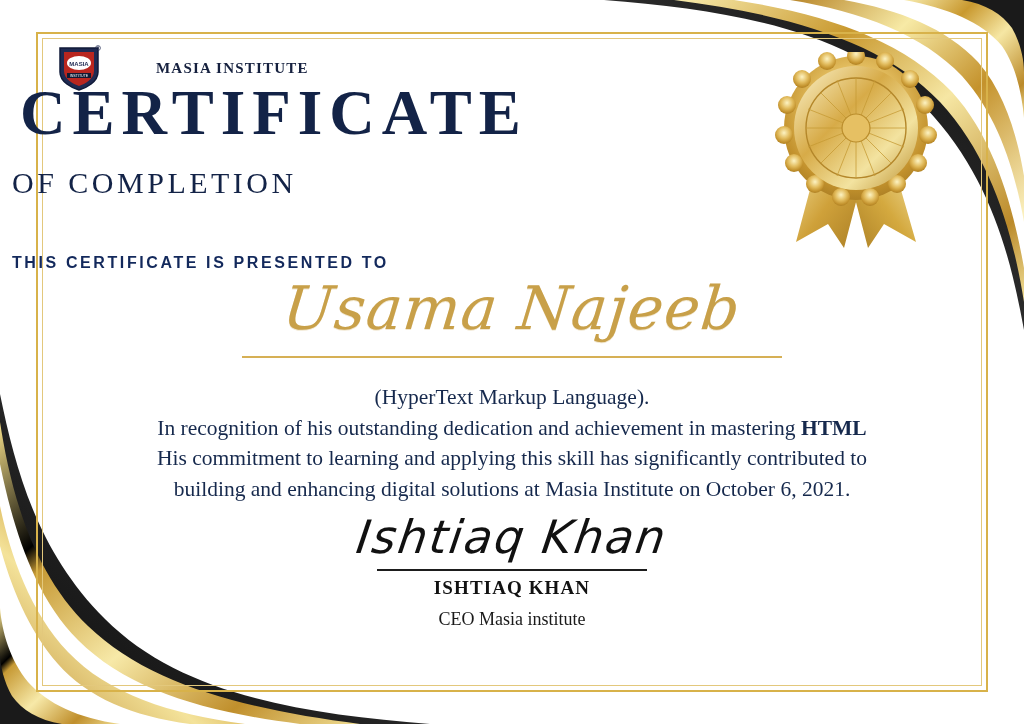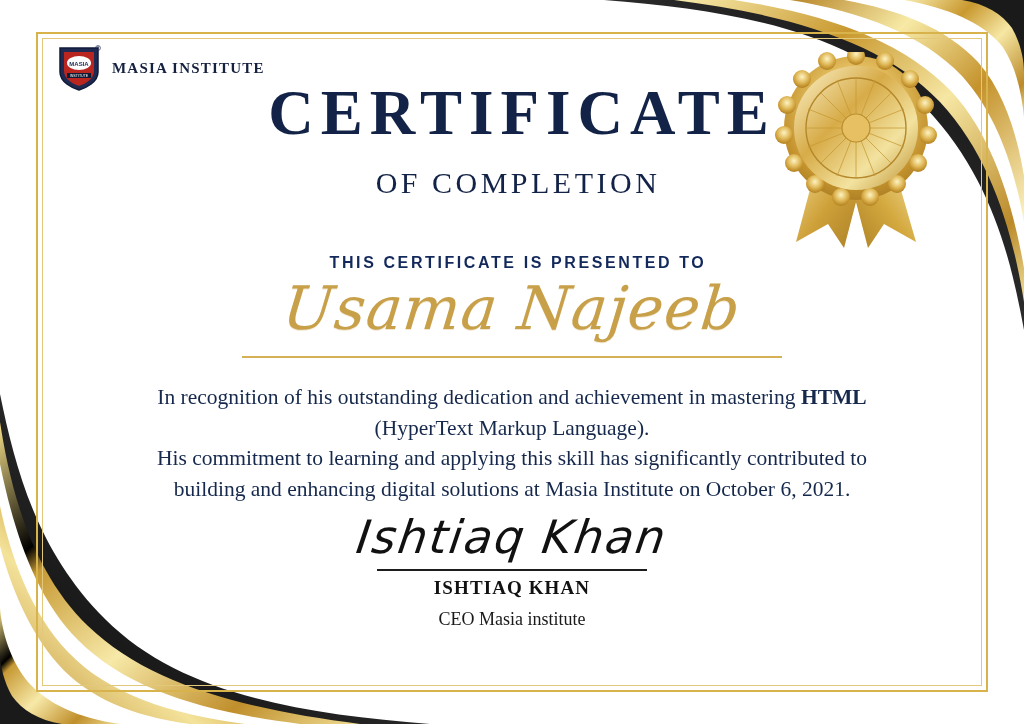--- a/index.html
+++ b/index.html
@@ -66,29 +66,30 @@
     width: 46px;
     height: 48px;
   }
   .logo-name {
     font-family: "Liberation Serif", serif;
     font-weight: bold;
     font-size: 15px;
     letter-spacing: 1.2px;
     color: #16213f;
     white-space: nowrap;
+    margin-left: 44px;
   }
 
   
   .title-wrap {
     position: absolute;
     left: 12px;
     right: 0;
     top: 80px;
-    text-align: center;
+    text-align: left;
   }
   .cert-title {
     font-family: "Liberation Serif", serif;
     font-size: 63px;
     font-weight: bold;
     letter-spacing: 7px;
     color: #132347;
     line-height: 1.05;
     margin: 0;
     padding-left: 8px;
@@ -346,24 +347,24 @@
     <div class="cert-sub">OF COMPLETION</div>
     <div class="presented-to">THIS CERTIFICATE IS PRESENTED TO</div>
   </div>
 
   <div class="recipient">
     <div class="recipient-name">Usama Najeeb</div>
     <div class="recipient-rule"></div>
   </div>
 
   <div class="body-text">
+    <div>(HyperText Markup Language).</div>
     <div>
       <span>In recognition of his outstanding dedication and achievement in mastering </span><span class="strong">HTML</span>
     </div>
-    <div>(HyperText Markup Language).</div>
     <div>His commitment to learning and applying this skill has significantly contributed to</div>
     <div>building and enhancing digital solutions at Masia Institute on October 6, 2021.</div>
   </div>
 
   <div class="signature-block">
     <div class="sig-script">Ishtiaq Khan</div>
     <div class="sig-rule"></div>
     <div class="sig-name">ISHTIAQ KHAN</div>
     <div class="sig-role">CEO Masia institute</div>
   </div>

